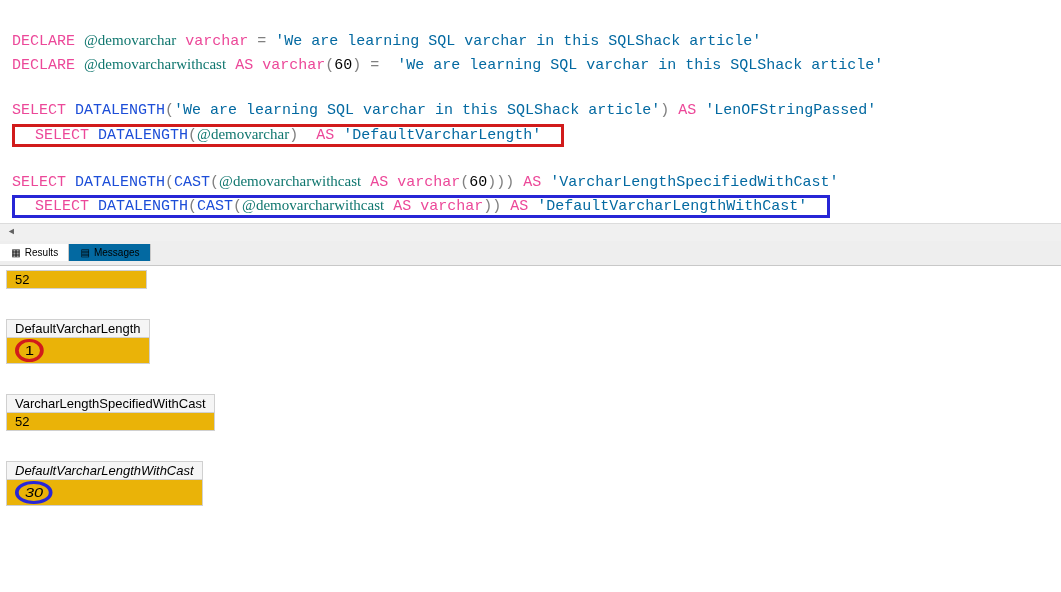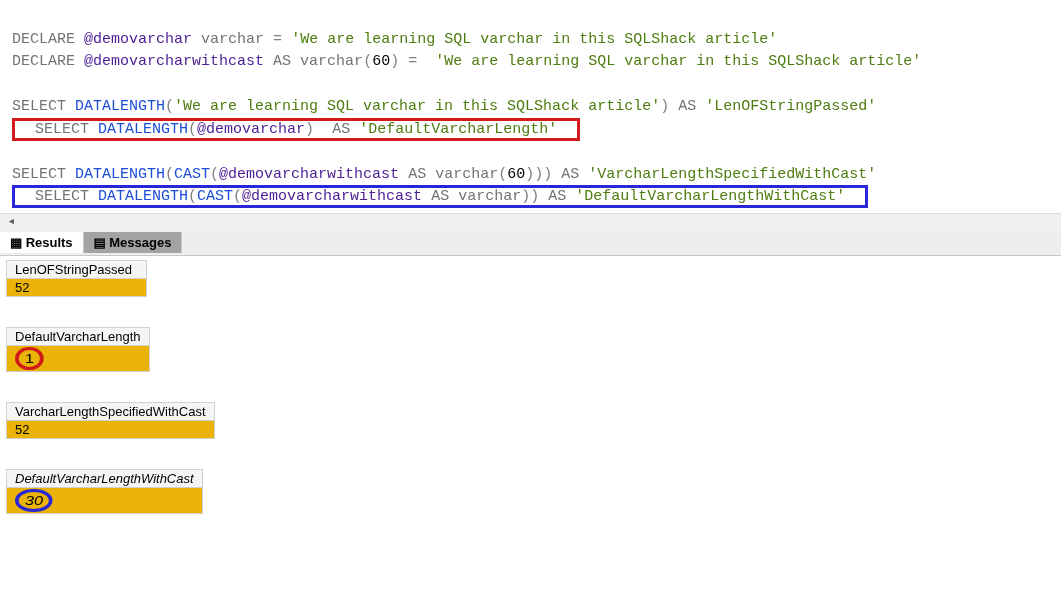--- a/index.html
+++ b/index.html
@@ -10,24 +10,24 @@
     width: 1061px;
     height: 592px;
     overflow: hidden;
   }
   .editor {
     padding: 6px 12px 4px 12px;
     white-space: pre;
     line-height: 1.5;
     background: #ffffff;
   }
-  .kw-blue { color: #737373; }
+  .kw-blue { color: #ec4899; }
   .kw-pink { color: #1d4ed8; }
-  .str-red { color: #4d7c0f; }
-  .ident { color: #4c1d95; }
+  .str-red { color: #0369a1; }
+  .ident { color: #0f766e; font-family: Liberation Serif, serif; }
   .op { color: #808080; }
   .paren { color: #808080; }
   .black { color: #000000; }
 
   .line { display: inline-block; }
 
   .box-red, .box-blue { display: inline; border: 3px solid; padding: 0 20px; }
   .box-red { border-color: #d11b1b; }
   .box-blue { border-color: #2826d6; text-align: right; }
 
@@ -47,30 +47,29 @@
     font-size: 9px;
   }
 
   .tabs-row {
     display: flex;
     align-items: center;
     background: #eeeeee;
     border-bottom: 1px solid #c8c8c8;
     height: 25px;
     font-family: "Segoe UI", Tahoma, sans-serif;
-    font-size: 13px;
-    font-weight: bold;
+    font-size: 10px;
   }
   .tab {
     padding: 3px 10px;
     border-right: 1px solid #c8c8c8;
     background: #ffffff;
   }
   .tab.active { background: #ffffff; }
-  .tab.inactive { background: #a3a3a3; }
+  .tab.inactive { background: #0369a1; }
   .tab-ico { display: inline-block; width: 12px; text-align: center; }
 
   .results-area {
     background: #ffffff;
     padding: 4px 6px 0 6px;
     font-family: "Segoe UI", Tahoma, sans-serif;
     font-size: 13px;
   }
   .result-block { margin-bottom: 30px; }
   table.result {
@@ -130,23 +129,20 @@
     <span class="tab-ico">▤</span>
     <span>Messages</span>
   </div>
 </div>
 
 <div class="results-area">
 
   <div class="result-block">
     <table class="result">
       <tbody>
-          <tr>
-            <th>LenOFStringPassed</th>
-          </tr>
       <tr>
             <td>52</td>
           </tr>
     </tbody>
       </table>
   </div>
 
   <div class="result-block">
     <table class="result">
       <tbody>

